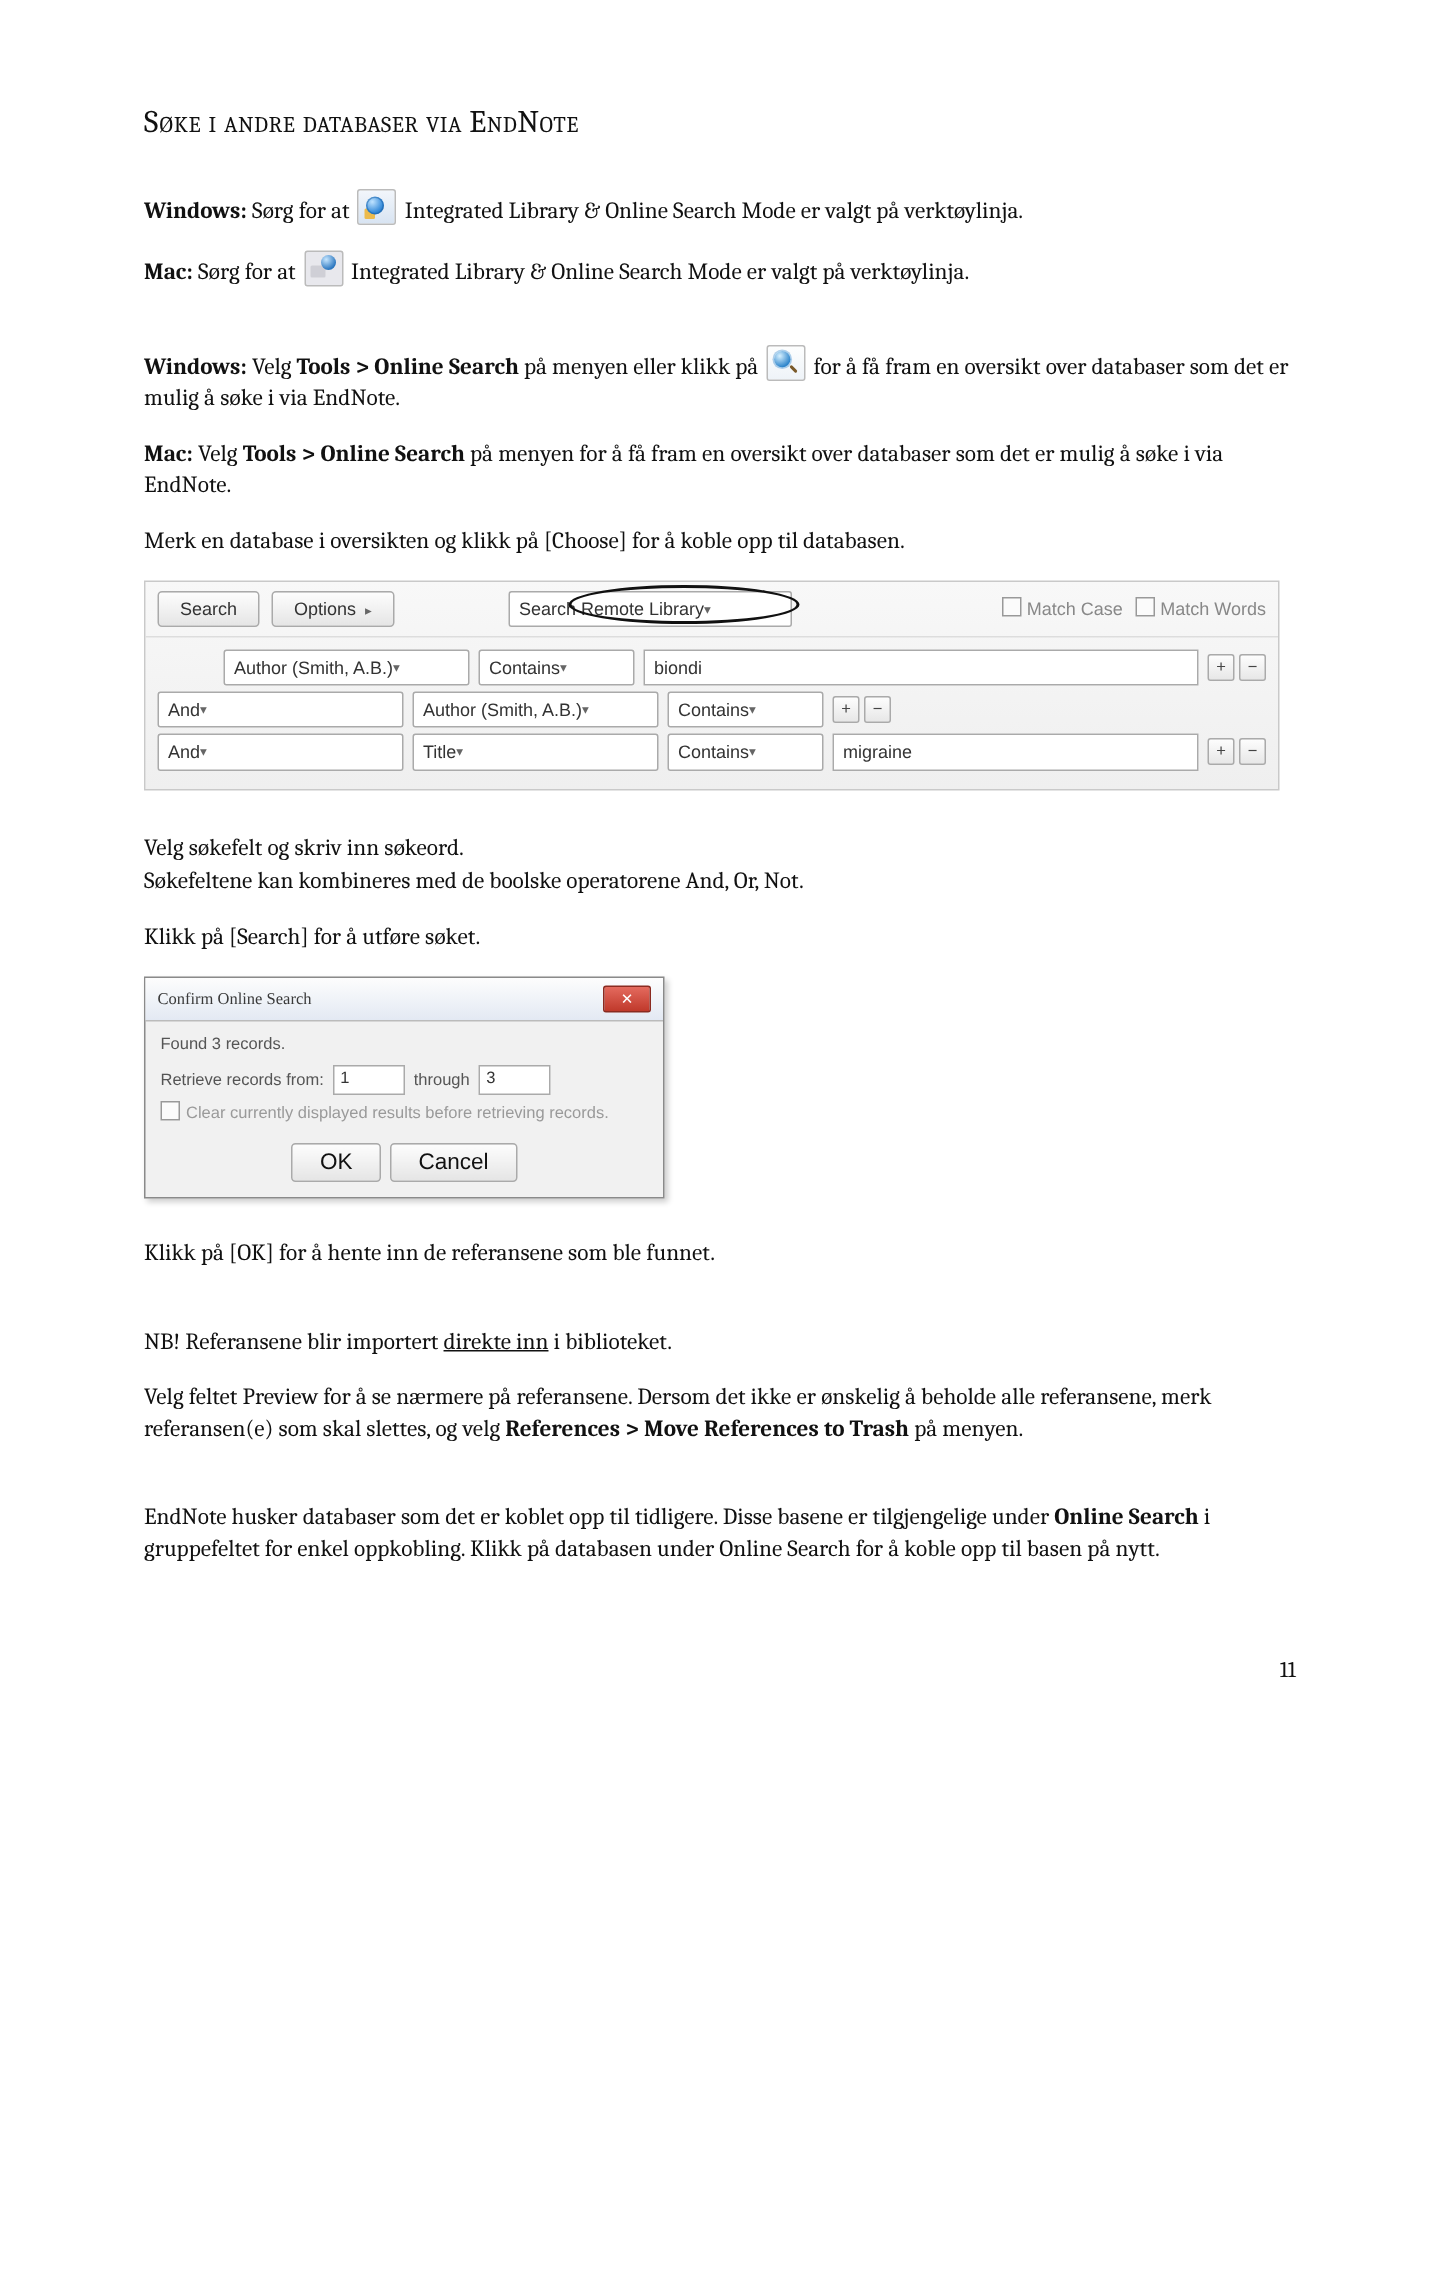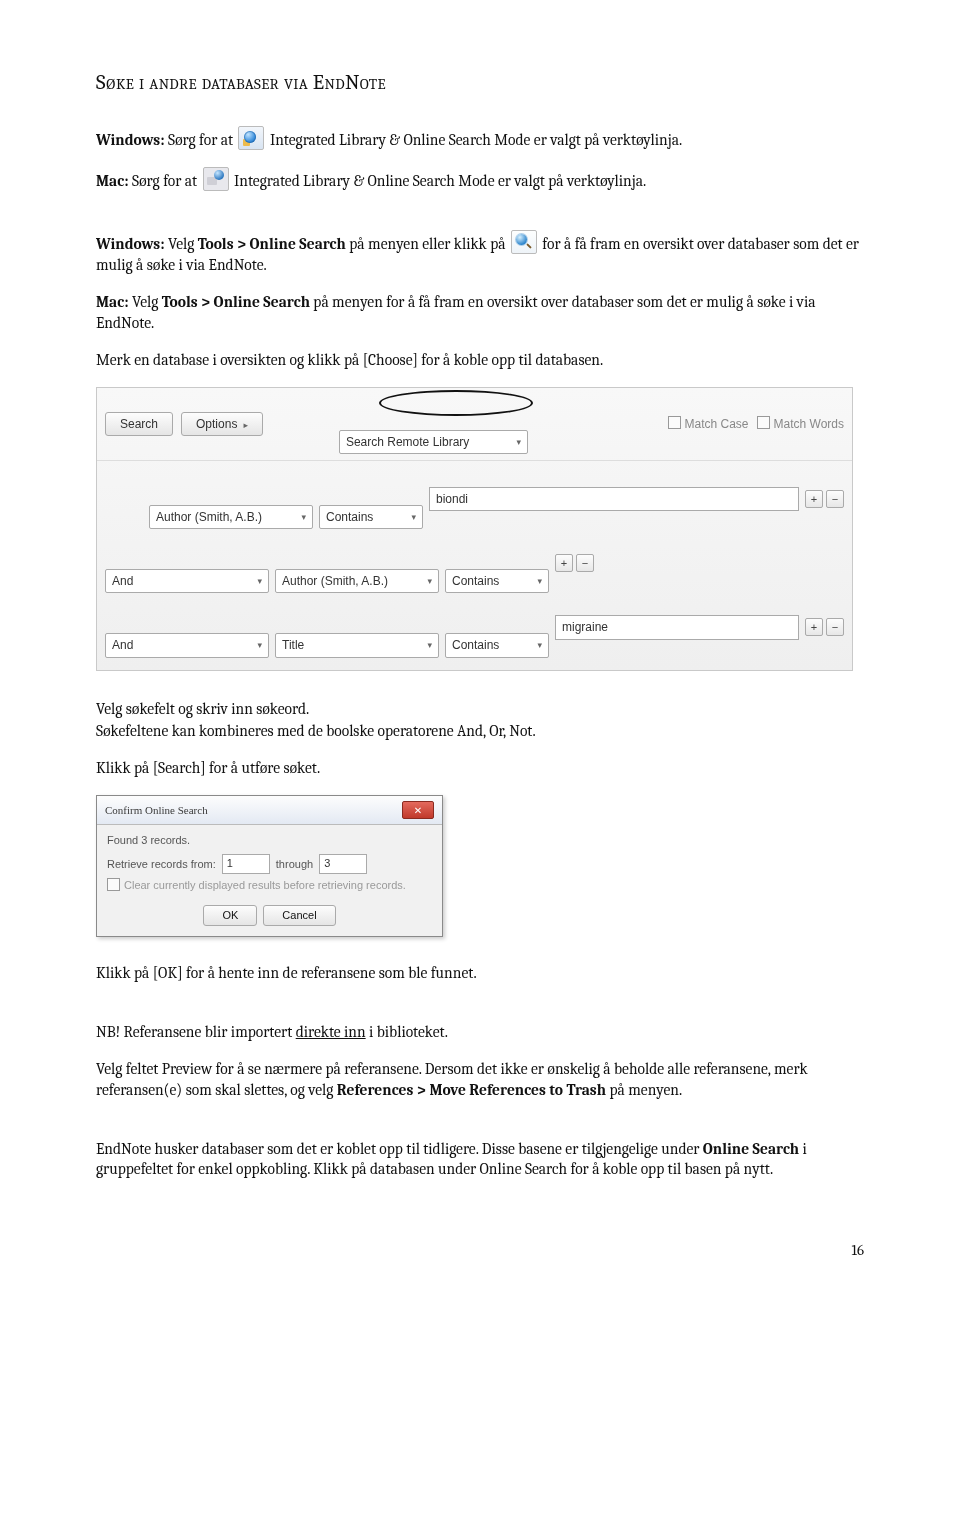--- a/index.html
+++ b/index.html
@@ -84,23 +84,23 @@
   }
   .wbtn {
     border:1px solid #aaa;
     background:linear-gradient(#fdfdfd,#e5e5e5);
     border-radius:3px;
     padding:3px 14px;
     font-size:12px;
   }
   .options-arrow { font-size:9px; margin-left:6px; color:#666;}
   .dropdown {
-    display:inline-flex; align-items:center; justify-content:space-between;
+    display:inline-flex; align-items:center; 
     border:1px solid #aaa; background:#fff; border-radius:2px;
-    padding:3px 6px; font-size:12px; min-width:150px;margin-top:36px;
+    padding:3px 6px; font-size:12px; min-width:150px;
   }
   .dropdown .chev { font-size:9px; color:#666; }
   .circle-mark {
     position:absolute;
     border:2px solid #111; border-radius:50%;
     width:150px; height:22px;
     pointer-events:none;
   }
   .panel-top { position:relative; }
   .checkbox { display:inline-flex; align-items:flex-start; gap:4px; color:#888; }
@@ -153,21 +153,21 @@
   .dlg-body { padding:8px 10px 6px 10px; color:#555; }
   .dlg-row { display:flex; align-items:center; gap:6px; margin:4px 0; }
   .dlg-row .numbox {
     width:38px; height:16px; border:1px solid #aaa; background:#fff;
     padding:1px 4px; font-size:11px; color:#333;
   }
   .dlg-check .box { width:11px; height:11px; border:1px solid #999; background:#fbfbfb; display:inline-block; vertical-align:-2px; margin-right:4px;}
   .dlg-btns {
     display:flex; gap:6px; justify-content:center; padding:6px 0 10px 0;
   }
-  .dlg-btns .wbtn { padding:2px 18px; font-size:11px; }
+  .dlg-btns .wbtn { padding:2px 18px; font-size:15px; }
 
   .page-number {
     text-align:right;
     margin-top:60px;
     font-size:15px;
   }
   .spacer-md { height:22px; }
 </style>
 </head>
 <body>
@@ -312,13 +312,13 @@
 <p>
   <span>Velg feltet Preview for å se nærmere på referansene. Dersom det ikke er ønskelig å beholde alle referansene, merk referansen(e) som skal slettes, og velg </span><span class="bold">References &gt; Move References to Trash</span><span> på menyen.</span>
 </p>
 
 <div class="spacer-md"></div>
 
 <p>
   <span>EndNote husker databaser som det er koblet opp til tidligere. Disse basene er tilgjengelige under </span><span class="bold">Online Search</span><span> i gruppefeltet for enkel oppkobling. Klikk på databasen under Online Search for å koble opp til basen på nytt.</span>
 </p>
 
-<div class="page-number">16</div>
+<div class="page-number">11</div>
 
 </body></html>

